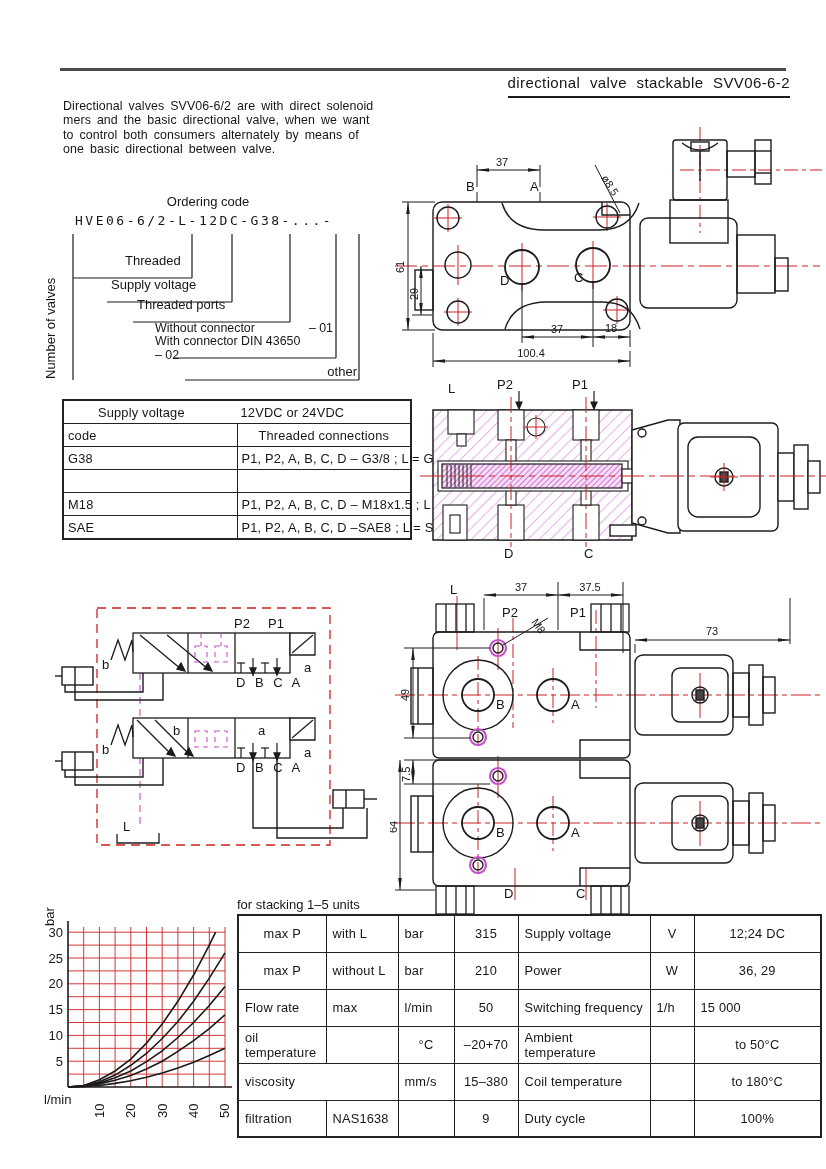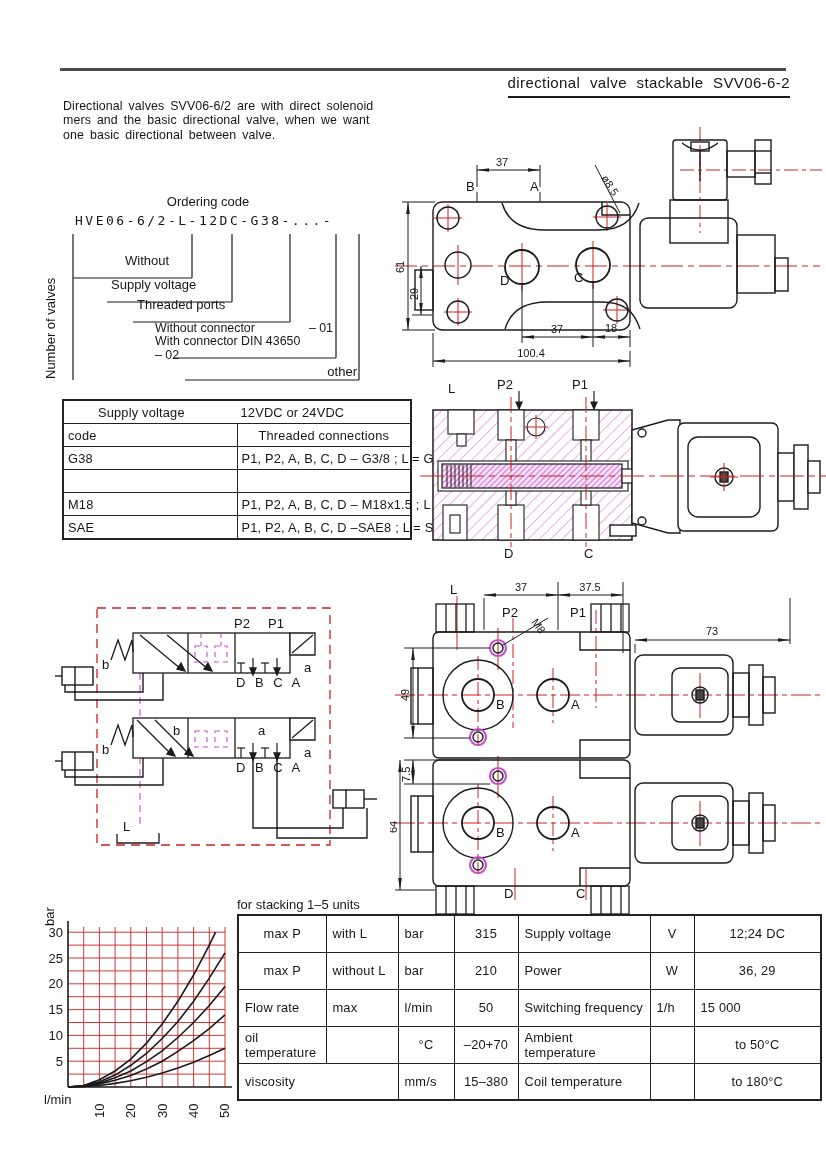--- a/index.html
+++ b/index.html
@@ -40,20 +40,21 @@
 </head>
 <body>
 
 <div class="abs top-rule"></div>
 <div class="abs doc-title">directional valve stackable SVV06-6-2</div>
 <div class="abs title-underline"></div>
 
 <div class="abs intro">
   <span>Directional valves SVV06-6/2 are with direct solenoid</span>
   <span>mers and the basic directional valve, when we want</span>
+  <span>to control both consumers alternately by means of</span>
   <span>one basic directional between valve.</span>
 </div>
 
 <div class="abs ordering">
   <svg width="345" height="205" style="position:absolute;left:0;top:0">
     <g stroke="#1c1c1c" stroke-width="1.2">
       <line x1="18" y1="42" x2="18" y2="188"></line>
       <line x1="137" y1="42" x2="137" y2="86"></line>
         <line x1="18" y1="86" x2="137" y2="86"></line>
       <line x1="177" y1="42" x2="177" y2="110"></line>
@@ -62,21 +63,21 @@
         <line x1="78" y1="130" x2="235" y2="130"></line>
       <line x1="281" y1="42" x2="281" y2="166"></line>
         <line x1="118" y1="166" x2="281" y2="166"></line>
       <line x1="304" y1="42" x2="304" y2="188"></line>
         <line x1="130" y1="188" x2="304" y2="188"></line>
     </g>
   </svg>
   <div class="t ord-title">Ordering code</div>
   <div class="t ord-code">HVE06-6/2-L-12DC-G38-...-</div>
   <div class="t vtext">Number of valves</div>
-  <div class="t lab-drain">Without</div>
+  <div class="t lab-drain">Threaded</div>
   <div class="t lab-supply">Supply voltage</div>
   <div class="t lab-threads">Threaded ports</div>
   <div class="t lab-conn">
     <span>Without connector</span>
     <span>–  01</span>
   </div>
   <div class="t lab-conn2">
     <span>With connector DIN 43650</span>
     <span>–  02</span>
   </div>
@@ -593,14 +594,23 @@
     <td style="text-align:center">to 50°C</td>
   </tr>
   <tr>
     <td colspan="2">viscosity</td>
     <td>mm/s</td>
     <td style="text-align:center">15–380</td>
     <td>Coil temperature</td>
     <td></td>
     <td style="text-align:center">to 180°C</td>
   </tr>
+  <tr>
+    <td>filtration</td>
+    <td>NAS1638</td>
+    <td></td>
+    <td style="text-align:center">9</td>
+    <td>Duty cycle</td>
+    <td></td>
+    <td style="text-align:center">100%</td>
+  </tr>
 </tbody>
   </table>
 
 </body></html>

